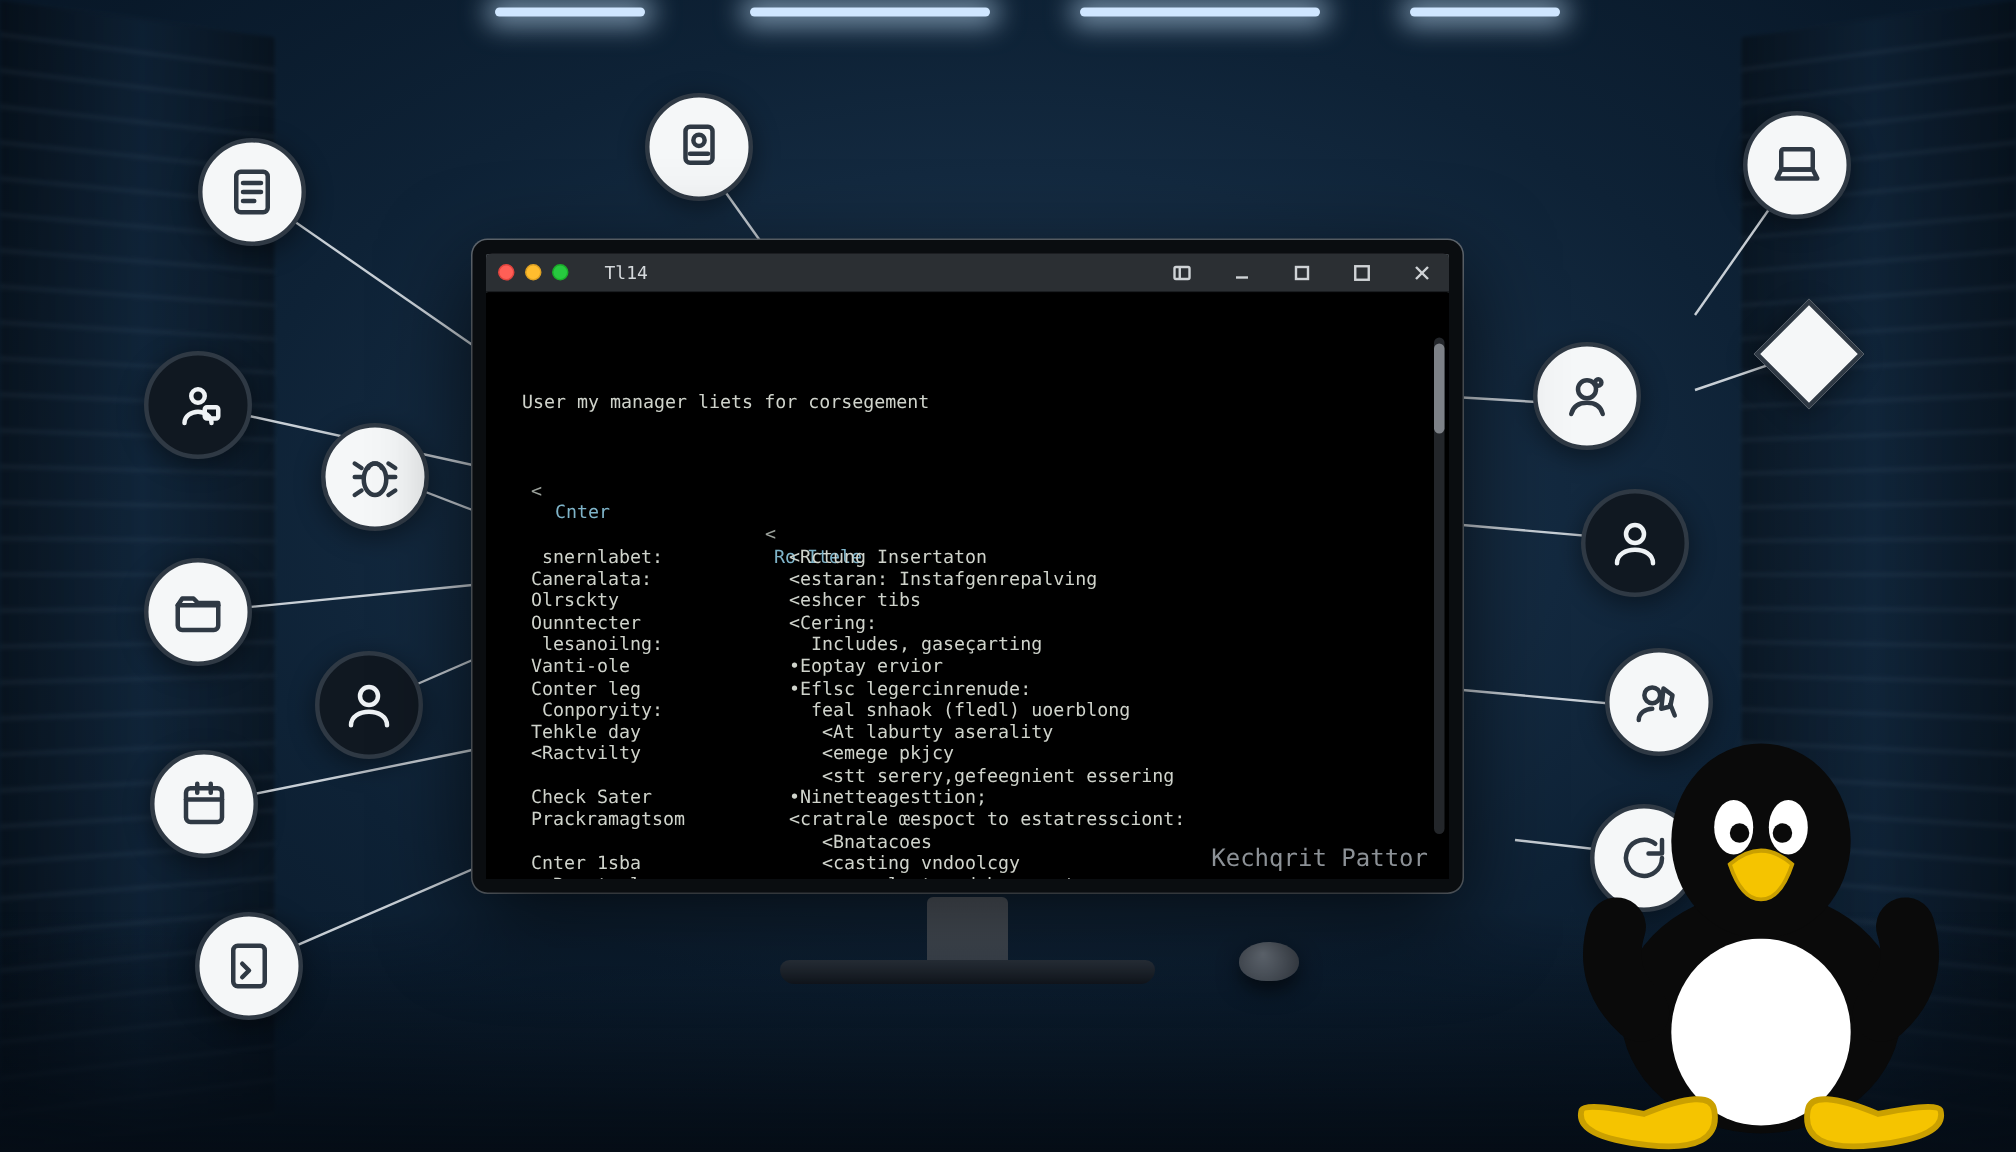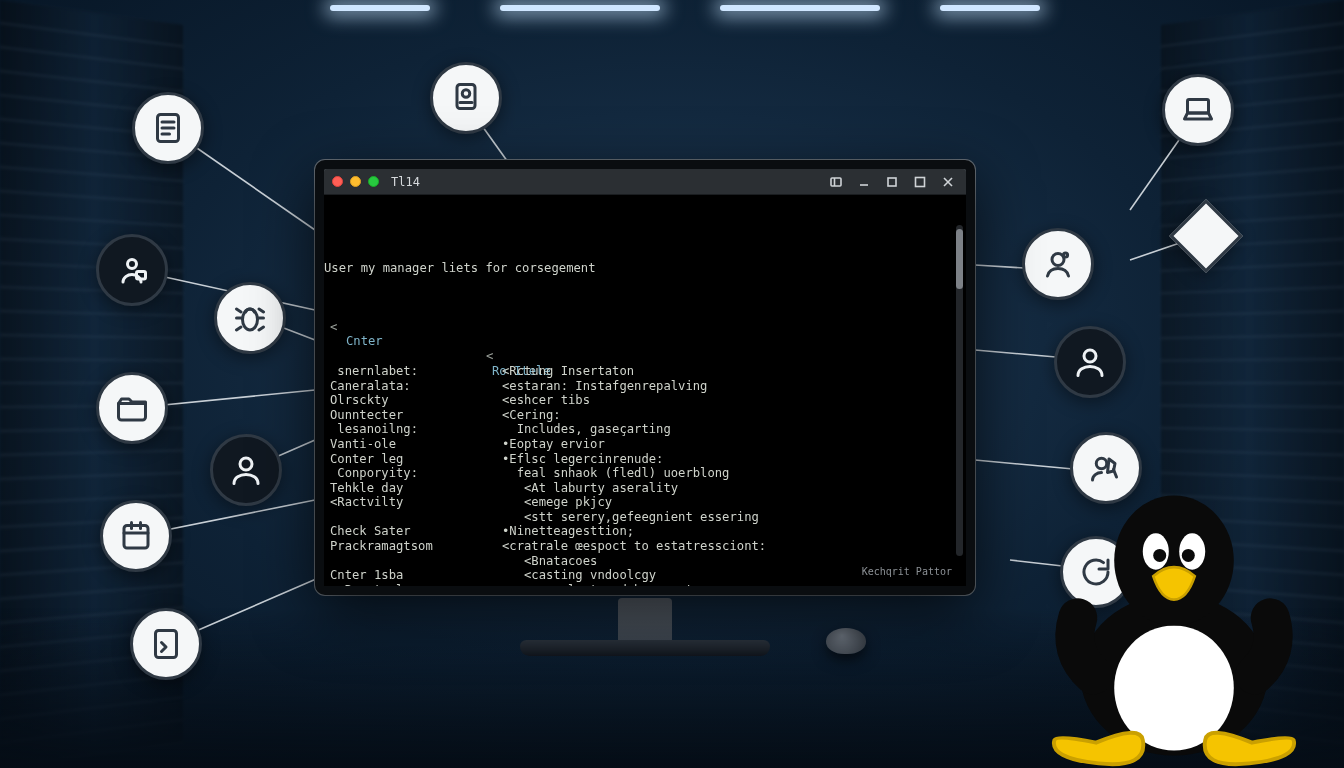--- a/index.html
+++ b/index.html
@@ -71,21 +71,21 @@
   .mouse{
     position:absolute; left:826px; top:628px; width:40px; height:26px;
     background:radial-gradient(circle at 40% 30%, #6a727c, #2f353d);
     border-radius:50% 50% 46% 46%;
     box-shadow: 0 6px 14px rgba(0,0,0,.6);
   }
 
   
   .titlebar{
     height:26px; background:#2b2f33; border-bottom:1px solid #1a1d20;
-    display:flex; align-items:center; padding:0 8px; gap:8px;
+    display:flex; align-items:center; padding:0 8px; gap:20px;
     font-size:12px; color:#d5d9dc;
     border-radius:4px 4px 0 0;
   }
   .traffic{ display:flex; gap:7px; align-items:center; }
   .tl{ width:11px; height:11px; border-radius:50%; }
   .tl.r{ background:#ff5f56; border:1px solid #e0443e; }
   .tl.y{ background:#ffbd2e; border:1px solid #dea123; }
   .tl.g{ background:#27c93f; border:1px solid #1aab29; }
   .titlebar .title{ margin-left:4px; flex:0 0 auto; }
   .titlebar .spacer{ flex:1 1 auto; }
@@ -93,38 +93,38 @@
     width:20px; height:18px; display:flex; align-items:center; justify-content:center;
     color:#cfd3d6; user-select:none;
   }
   .win-btn svg{ width:12px; height:12px; stroke:#cfd3d6; fill:none; stroke-width:1.6; }
 
   
   .term{
     position:absolute; left:0; right:0; top:26px; bottom:0;
     background:#000; color:#e8ece8;
     font-size:12.2px; line-height:14.6px;
-    padding:8px 12px 6px 0;
+    padding:8px 12px 6px 24px;
     white-space:pre;
     overflow:hidden;
   }
   .term .scroll{
     position:absolute; right:3px; top:30px; bottom:30px; width:7px;
     background:#23262a; border-radius:4px;
   }
   .term .scroll::after{
     content:""; position:absolute; left:0; right:0; top:4px; height:60px;
     background:#7d8187; border-radius:4px;
   }
   .line{ display:block; }
   .hl{ color:#7fb4c9; }   
   .mut{ color:#cfd3cb; }
   .gut{ color:#9aa09a; }
   .watermark{
-    position:absolute; right:14px; bottom:6px; color:#8c9196; font-size:10px;
+    position:absolute; right:14px; bottom:6px; color:#8c9196; font-size:16px;
   }
   @keyframes blink{ 50%{ opacity:0; } }
 
   
   .tux{ position:absolute; right:40px; bottom:0px; width:260px; height:290px; }
 </style>
 </head>
 <body>
 
 <div class="bg-rail left"></div>

